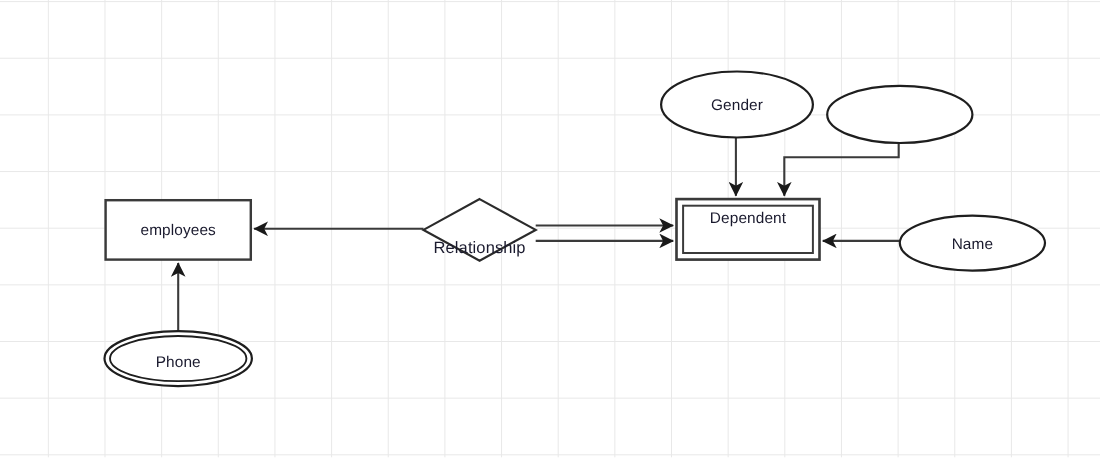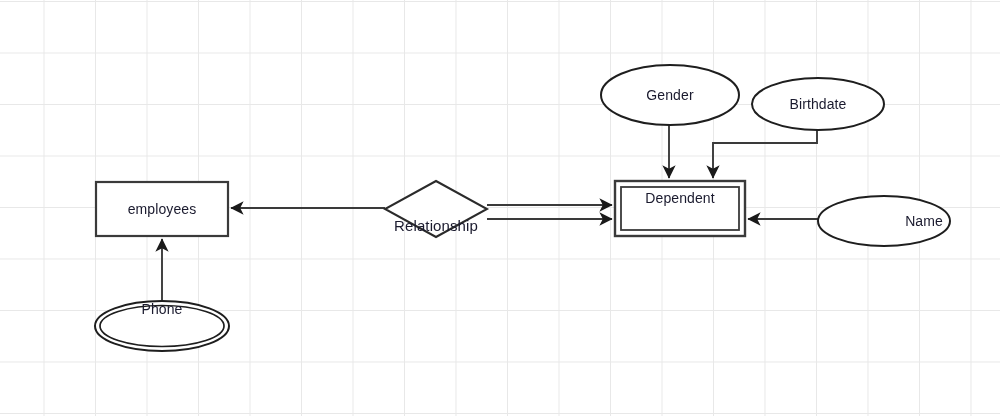--- a/index.html
+++ b/index.html
@@ -95,19 +95,18 @@
   </svg>
 
   <div class="node-label label-entity" style="left:96px; top:182px; width:132px; height:54px;">employees</div>
 
   <div class="node-label label-entity" style="left:615px; top:170px; width:130px; height:55px;">Dependent</div>
 
   <div class="node-label label-rel" style="left:366px; top:195px; width:140px; height:28px;margin-top:16px;">Relationship</div>
 
   <div class="node-label label-attr" style="left:601px; top:65px; width:138px; height:60px;">Gender</div>
 
-  <div class="node-label label-attr" style="left:752px; top:78px; width:132px; height:52px;">Birthdate</div>
 
-  <div class="node-label label-attr" style="left:818px; top:196px; width:132px; height:50px;padding-left:40px;">Name</div>
+  <div class="node-label label-attr" style="left:818px; top:196px; width:132px; height:50px;">Name</div>
 
-  <div class="node-label label-attr" style="left:95px; top:284px; width:134px; height:50px;">Phone</div>
+  <div class="node-label label-attr" style="left:95px; top:304px; width:134px; height:50px;">Phone</div>
 
 </div>
 
 </body></html>

